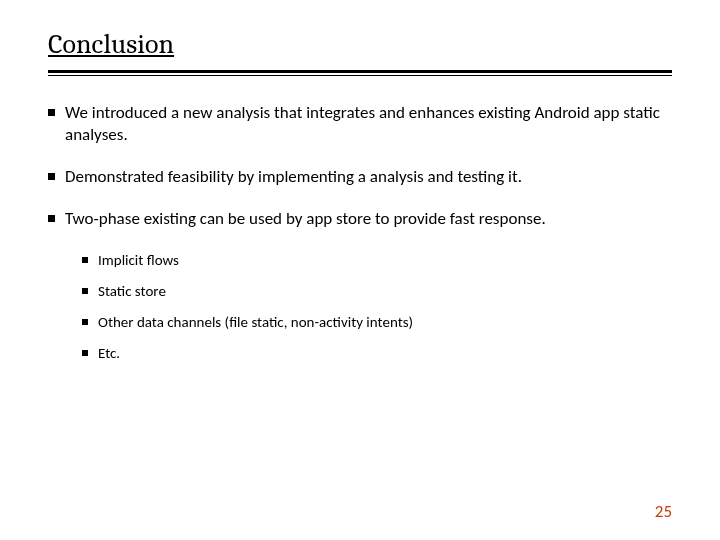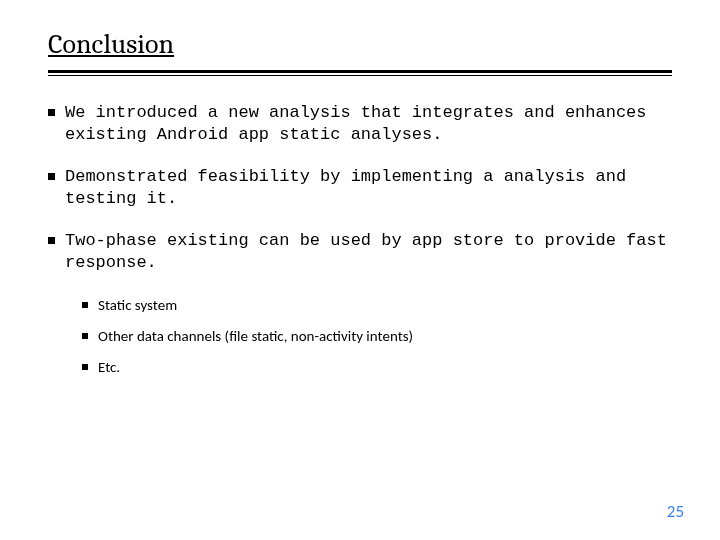--- a/index.html
+++ b/index.html
@@ -48,21 +48,20 @@
       display: inline-block;
       width: 7px;
       height: 7px;
       background: #000000;
       margin-right: 10px;
       margin-top: 7px;
       flex-shrink: 0;
     }
     .bullet-text {
       flex: 1;
-      font-family: Liberation Mono, monospace;
     }
     .sub-list {
       list-style: none;
       margin-top: 14px;
       margin-left: 34px;
     }
     .sub-item {
       display: flex;
       align-items: flex-start;
       margin-bottom: 10px;
@@ -74,23 +73,23 @@
       width: 6px;
       height: 6px;
       background: #000000;
       margin-right: 10px;
       margin-top: 7px;
       flex-shrink: 0;
     }
     .page-number {
       position: absolute;
       bottom: 18px;
-      right: 36px;
+      right: 48px;
       font-size: 17px;
-      color: #3b82f6;
+      color: #c2410c;
     }
   </style>
 </head>
 <body>
 
 <div class="slide">
   <h1 class="title">Conclusion</h1>
   <hr class="divider">
   <ul class="bullet-list">
     <li class="bullet-item">
@@ -102,21 +101,25 @@
       <span class="bullet-text">Demonstrated feasibility by implementing a analysis and testing it.</span>
     </li>
     <li class="bullet-item">
       <span class="bullet-marker"></span>
       <span class="bullet-text">Two-phase existing can be used by app store to provide fast response.</span>
     </li>
   </ul>
   <ul class="sub-list">
     <li class="sub-item">
       <span class="sub-marker"></span>
-      <span>Static system</span>
+      <span>Implicit flows</span>
+    </li>
+    <li class="sub-item">
+      <span class="sub-marker"></span>
+      <span>Static store</span>
     </li>
     <li class="sub-item">
       <span class="sub-marker"></span>
       <span>Other data channels (file static, non-activity intents)</span>
     </li>
     <li class="sub-item">
       <span class="sub-marker"></span>
       <span>Etc.</span>
     </li>
   </ul>

